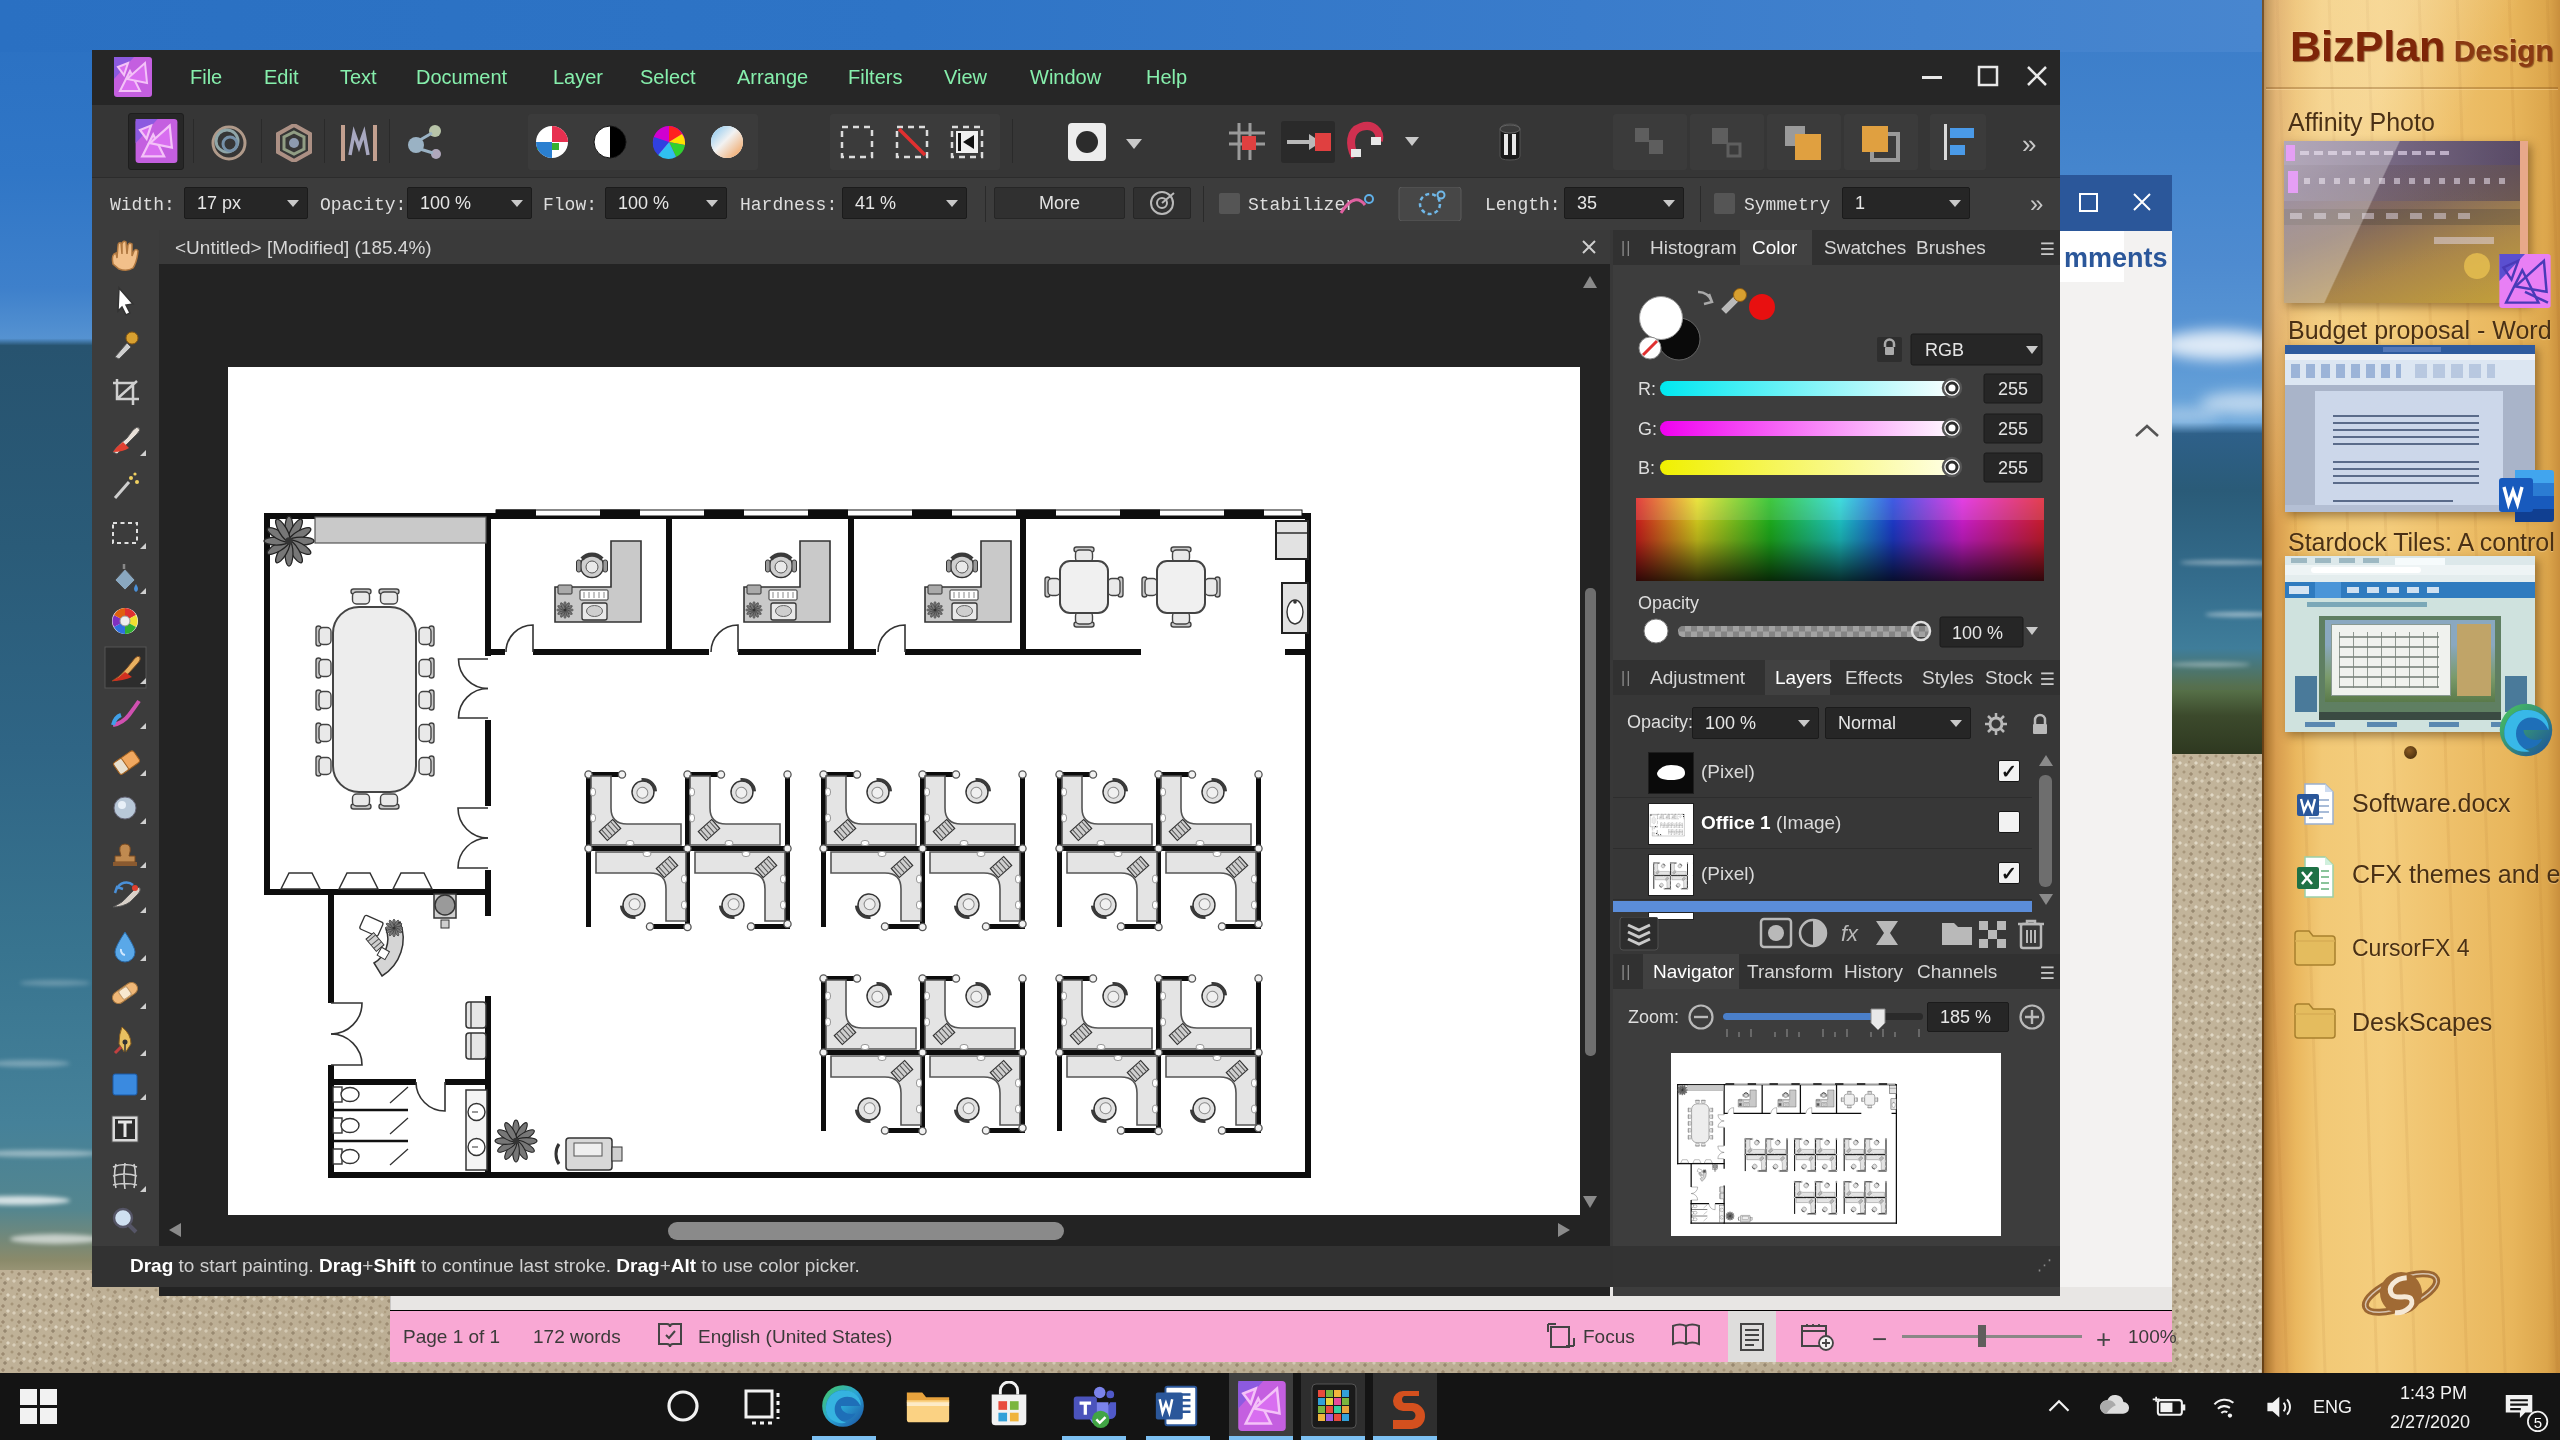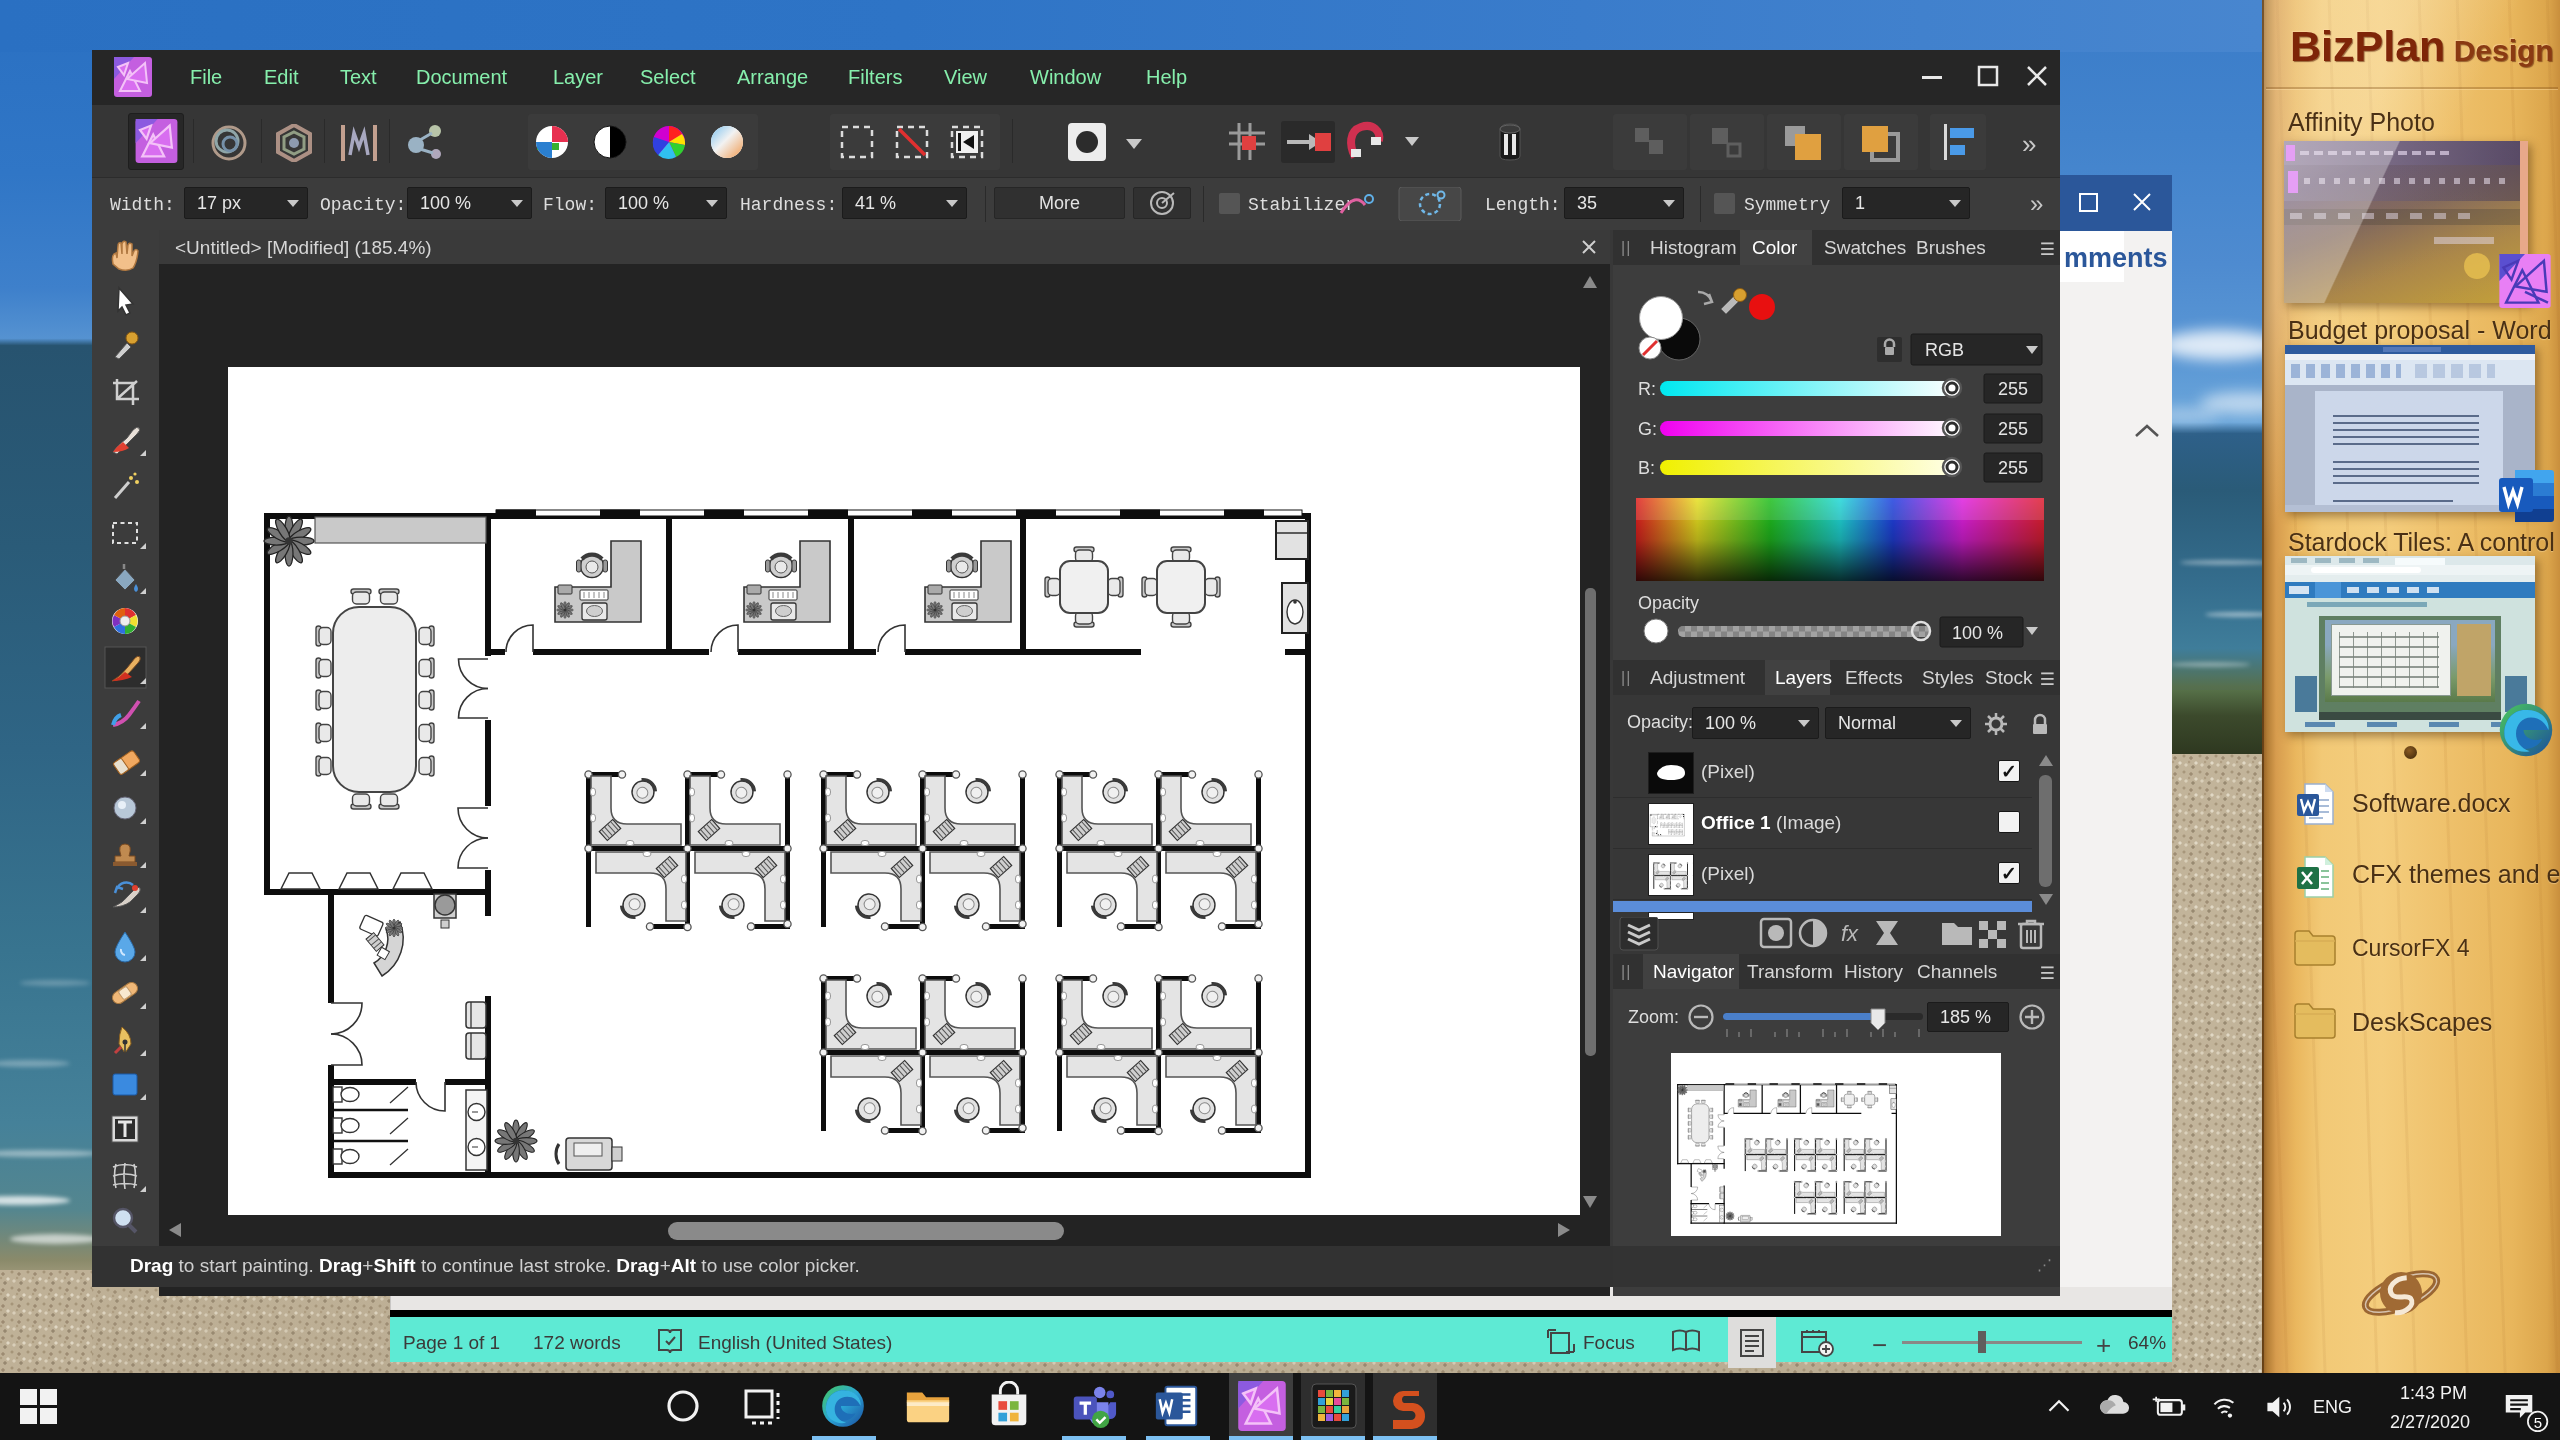--- a/index.html
+++ b/index.html
@@ -33,21 +33,21 @@
   #woodsheen { left:2262px; top:0; width:298px; height:620px; opacity:.5;
     background:linear-gradient(115deg, rgba(255,245,220,.55) 0 26%, rgba(255,245,220,0) 44%); }
   .wtitle { font-weight:bold; color:#7e2508; text-shadow:1px 1px 1px rgba(90,30,5,.6), -1px -1px 1px rgba(255,220,170,.5); }
   .wlabel { color:#4a3014; text-shadow:0 1px 1px rgba(255,230,180,.45); white-space:nowrap; }
   .thumbshadow { box-shadow:3px 4px 9px rgba(60,30,5,.45); }
 
   
   #word-right { left:2060px; top:175px; width:112px; height:1187px; background:#f3f2f1; }
   #word-title { left:2060px; top:175px; width:112px; height:56px; background:#2b579a; }
   #word-bottom { left:390px; top:1287px; width:1782px; height:23px; background:#e8e6e4; border-left:1px solid #c8c6c4;}
-  #word-status { left:390px; top:1310px; width:1782px; height:52px; background:#5eead4; border-top:7px solid #000000; color:#3b3a39; font-size:19px; }
+  #word-status { left:390px; top:1310px; width:1782px; height:52px; background:#f9a8d4; border-top:1px solid #000000; color:#3b3a39; font-size:19px; }
 
   
   #aff { left:92px; top:50px; width:1968px; height:1237px; background:#383838; }
   #aff-menu { left:0; top:0; width:1968px; height:55px; background:#262626; }
   #aff-menu .mi { position:absolute; top:16px; color:#86efac; font-size:20px; }
   #aff-toolbar { left:0; top:55px; width:1968px; height:122px; background:#363636; }
   #aff-ctx { left:0; top:127px; width:1968px; height:53px; background:#3c3c3c; border-top:1px solid #2c2c2c;}
   #aff-tabbar { left:67px; top:180px; width:1451px; height:34px; background:#a21caf; }
   #aff-tools { left:0; top:180px; width:67px; height:1016px; background:#3c3c3c; }
   #aff-canvas { left:67px; top:214px; width:1451px; height:1032px; background:#232323; overflow:hidden;}
@@ -138,21 +138,21 @@
     <svg class="abs" style="left:1410px;top:11px" width="34" height="30" viewBox="0 0 34 30">
       <rect x="2" y="4" width="24" height="20" fill="none" stroke="#444" stroke-width="2"></rect>
       <path d="M2,9 h24 M7,4 v-2 M13,4 v-2 M19,4 v-2" stroke="#444" stroke-width="1.8"></path>
       <circle cx="26" cy="21" r="7" fill="#f3f2f1" stroke="#444" stroke-width="1.8"></circle>
       <path d="M26,17 v8 M22,21 h8" stroke="#444" stroke-width="1.8"></path>
     </svg>
     <span class="abs" style="left:1482px;top:13px;font-size:26px;color:#444">−</span>
     <div class="abs" style="left:1512px;top:24px;width:180px;height:3px;background:#8a8886"></div>
     <div class="abs" style="left:1588px;top:14px;width:8px;height:22px;background:#605e5c"></div>
     <span class="abs" style="left:1706px;top:13px;font-size:26px;color:#444">+</span>
-    <span class="abs" style="left:1738px;top:15px">64%</span>
+    <span class="abs" style="left:1738px;top:15px">100%</span>
   </div>
 
   <div class="abs" id="wood"></div>
   <div class="abs" id="woodgrain"></div>
   <div class="abs" id="woodsheen"></div>
   <div class="abs" style="left:2262px;top:0;width:2px;height:1373px;background:rgba(70,40,10,.55)"></div>
   <div class="abs wtitle" style="left:2290px;top:22px;font-size:43px;white-space:nowrap">BizPlan<span style="font-size:30px;color:#8a3a12"> Design</span></div>
   <div class="abs" style="left:2266px;top:87px;width:292px;height:2px;background:rgba(120,70,20,.32);box-shadow:0 1px 0 rgba(255,230,180,.38)"></div>
 
   <div class="abs wlabel" style="left:2288px;top:108px;font-size:25px">Affinity Photo</div>

